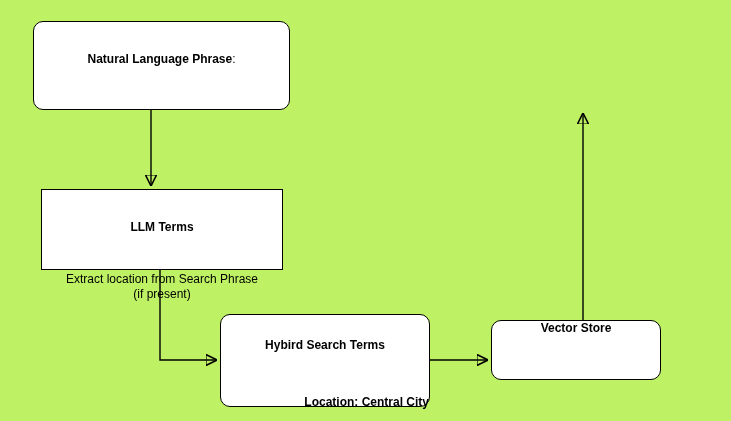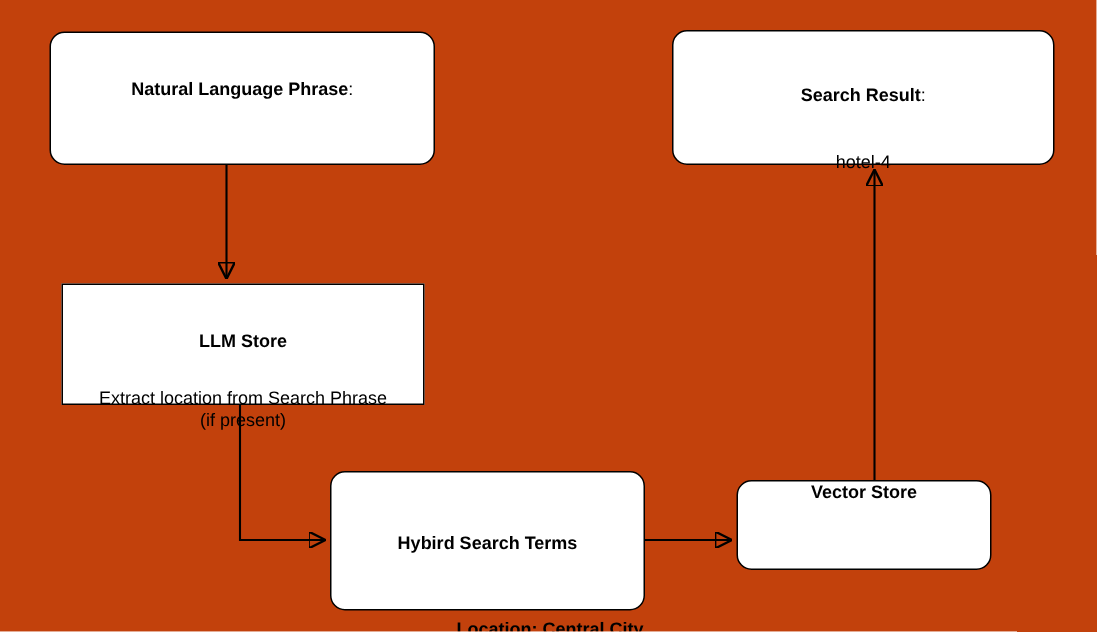--- a/index.html
+++ b/index.html
@@ -4,21 +4,21 @@
 <style>
   html, body {
     margin: 0;
     padding: 0;
     background: #ffffff;
   }
   .canvas {
     position: relative;
     width: 731px;
     height: 421px;
-    background: #c2410c;
+    background: #bef264;
     font-family: "Liberation Sans", sans-serif;
     font-size: 12px;
     line-height: 15px;
     color: #000000;
     overflow: hidden;
   }
   .connectors {
     position: absolute;
     left: 0;
     top: 0;
@@ -39,23 +39,23 @@
     white-space: pre-line;
   }
   .rounded { border-radius: 10px; }
   .node .title { font-weight: bold; }
   .node .title .colon { font-weight: normal; }
 
   .node-nlp    { left: 33px;  top: 21px;  width: 257px; height: 89px; padding-top: 15px; }
   .node-nlp .body { margin-top: 9px; }
 
   .node-llm    { left: 41px;  top: 189px; width: 242px; height: 81px; padding-top: 15px; }
-  .node-llm .body { margin-top: 8px; }
+  .node-llm .body { margin-top: 22px; }
 
-  .node-hybrid { left: 220px; top: 314px; width: 210px; height: 93px; padding-top: 25px; }
+  .node-hybrid { left: 220px; top: 314px; width: 210px; height: 93px; padding-top: 8px; }
   .node-hybrid .terms { margin-top: 12px; font-weight: normal; }
   .node-hybrid .terms .bold { font-weight: bold; text-align: right; }
 
   .node-vector { left: 491px; top: 320px; width: 170px; height: 60px;
                  display: flex; align-items: flex-start; justify-content: center; }
 
   .node-result { left: 448px; top: 20px;  width: 255px; height: 90px; padding-top: 20px; }
   .node-result .body { margin-top: 15px; }
 </style>
 </head>
@@ -73,35 +73,31 @@
     <path d="M160,270 L160,360 L217,360" marker-end="url(#arrowhead)"></path>
     <path d="M430,360 L488,360" marker-end="url(#arrowhead)"></path>
     <path d="M583,320 L583,113" marker-end="url(#arrowhead)"></path>
   </svg>
 
   <div class="node rounded node-nlp">
     <div class="title"><b>Natural Language Phrase</b><span class="colon">:</span></div>
   </div>
 
   <div class="node node-llm">
-    <div class="title">LLM Store</div>
+    <div class="title">LLM Terms</div>
     <div class="body">Extract location from Search Phrase
 (if present)</div>
   </div>
 
   <div class="node rounded node-hybrid">
     <div class="title">Hybird Search Terms</div>
     <div class="terms">
       <div class="bold">Location: Central City</div>
       
     </div>
   </div>
 
   <div class="node rounded node-vector">
     <div class="title">Vector Store</div>
   </div>
 
-  <div class="node rounded node-result">
-    <div class="title"><b>Search Result</b><span class="colon">:</span></div>
-    <div class="body">hotel-4</div>
-  </div>
 
 </div>
 
 </body></html>

